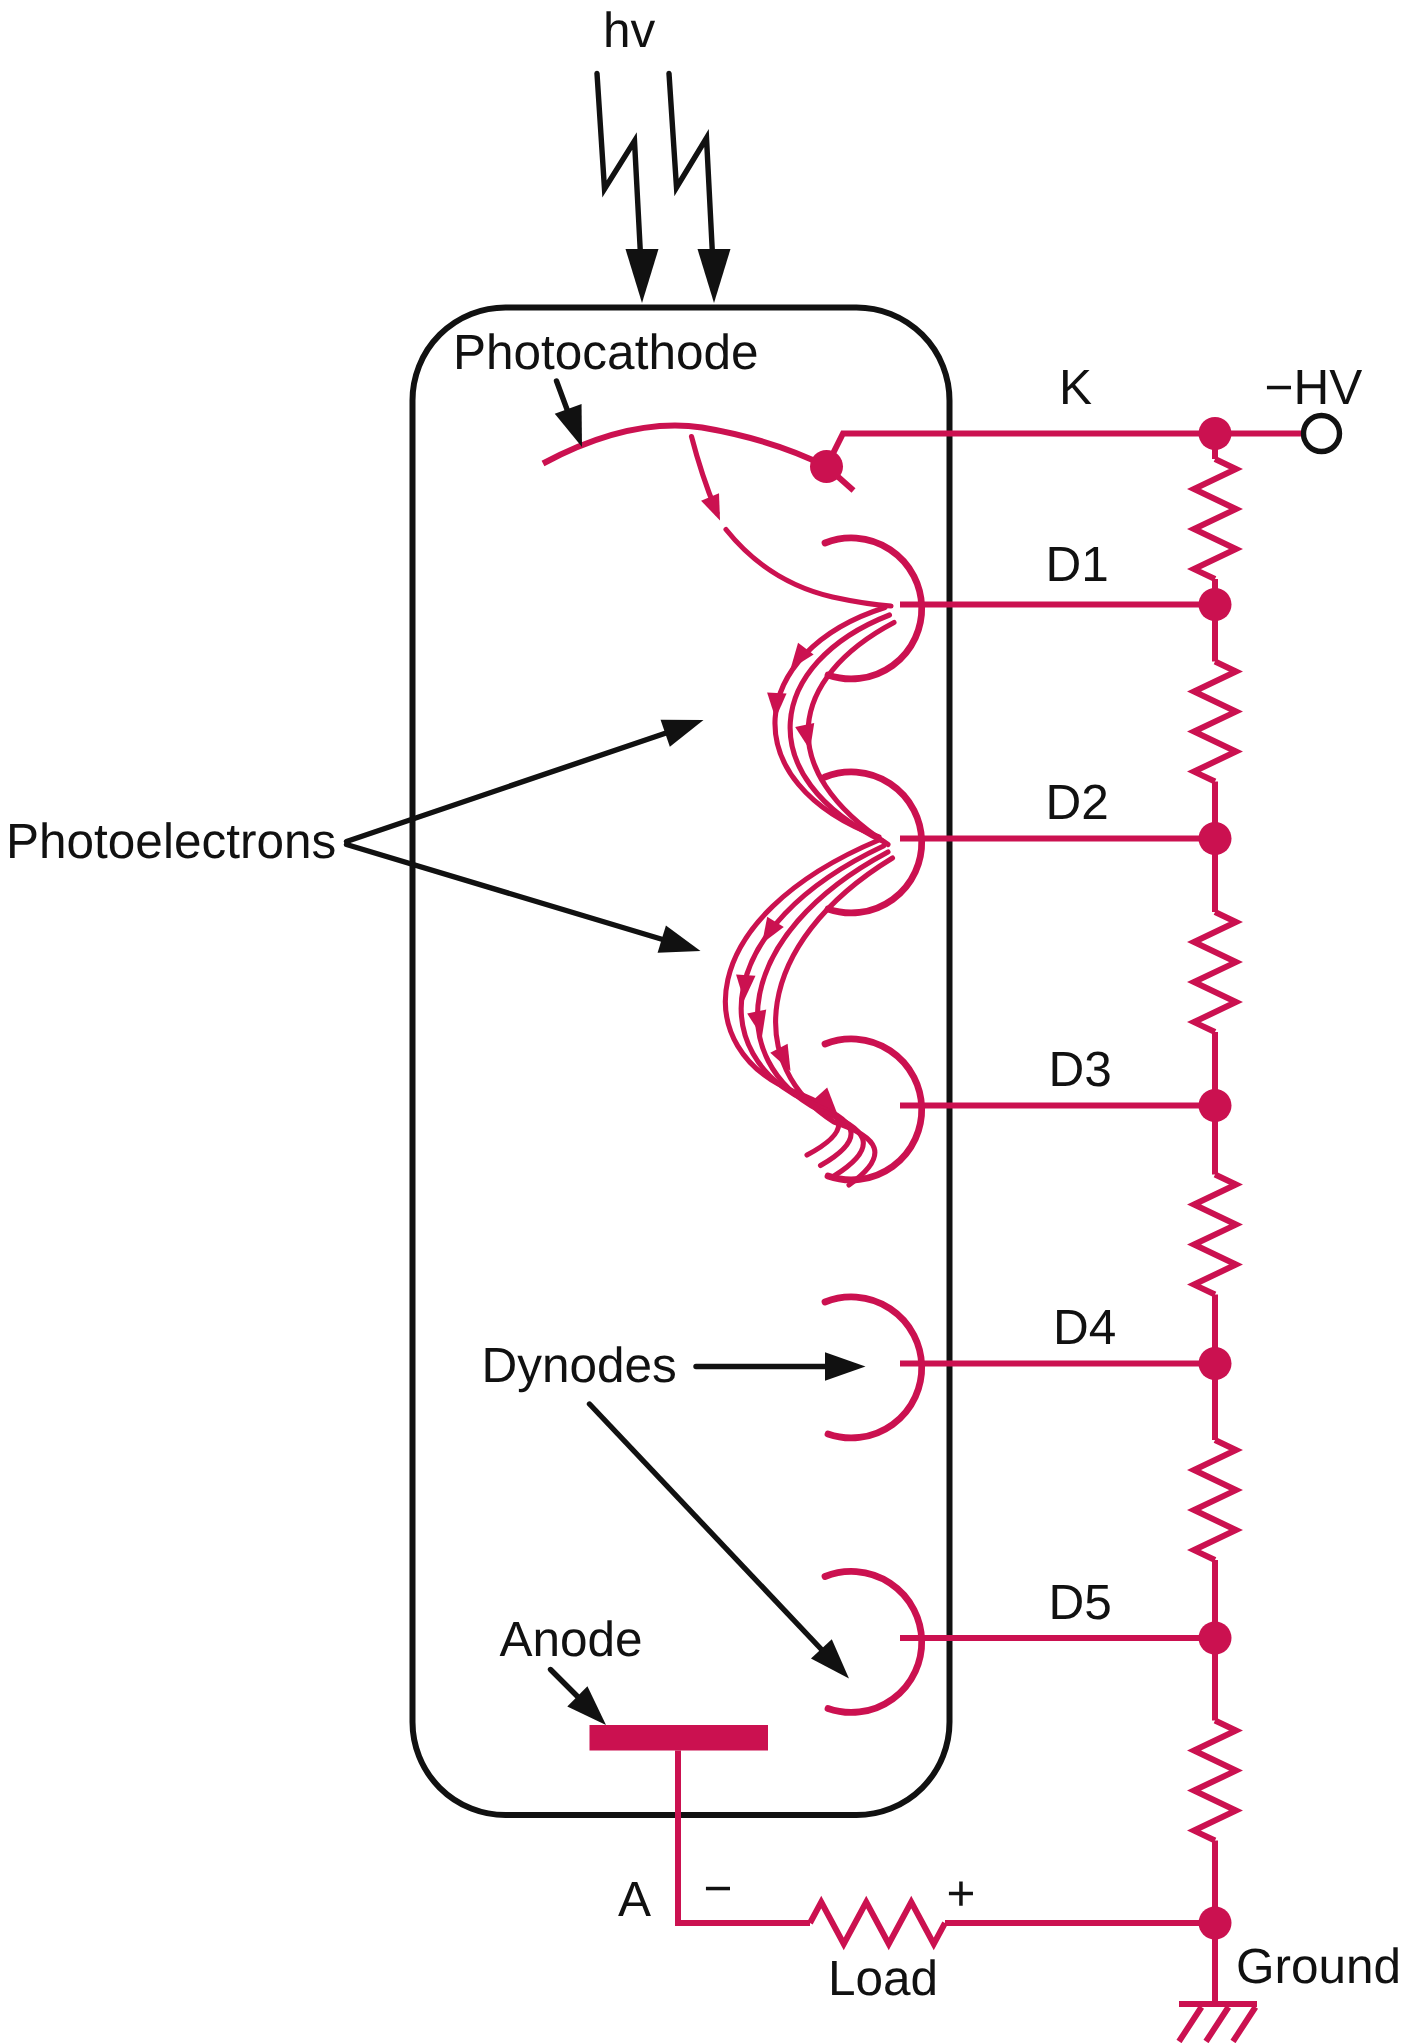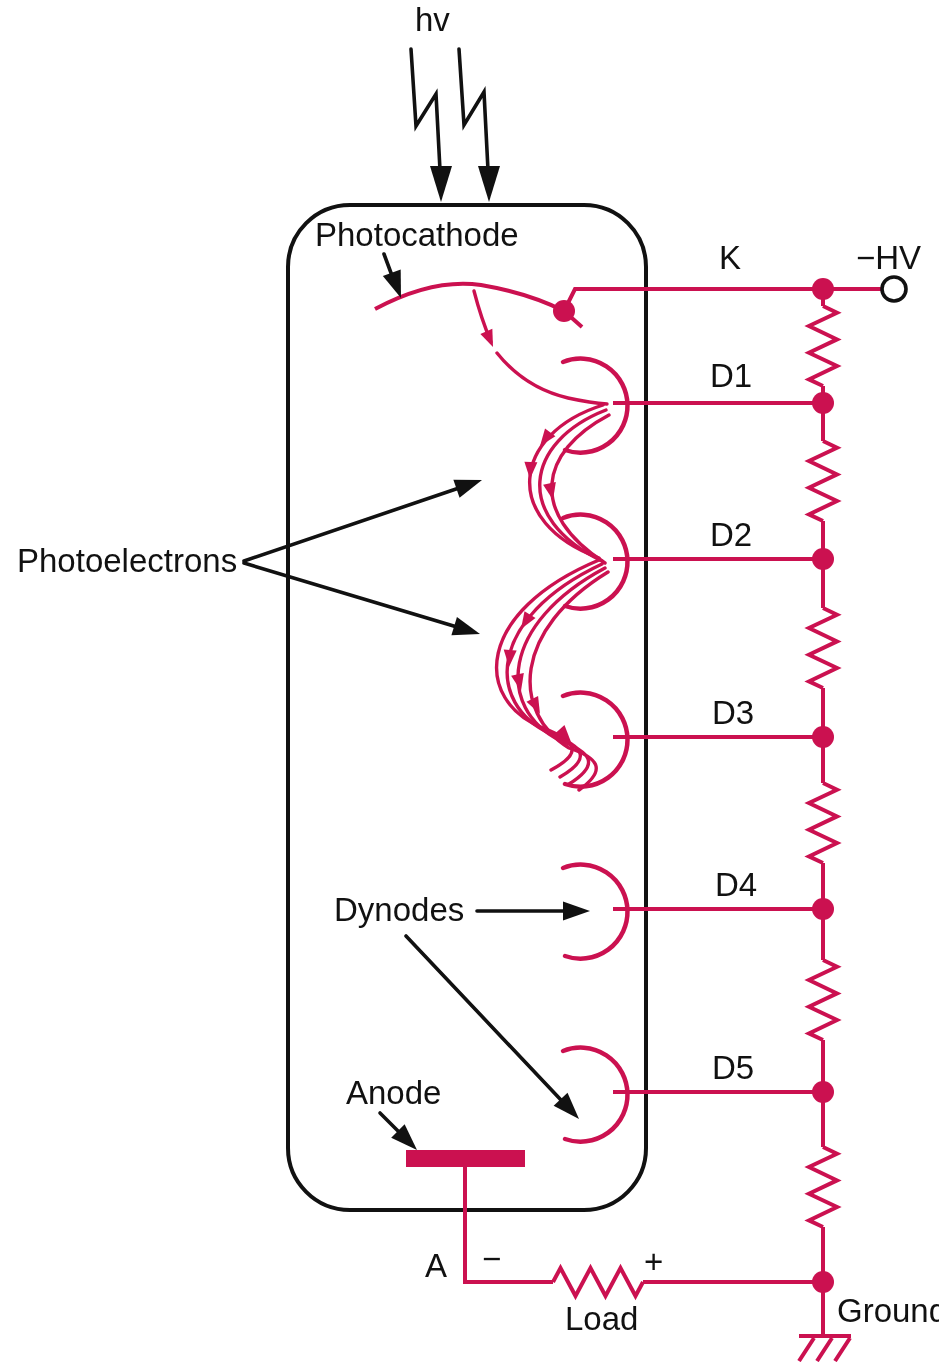--- a/index.html
+++ b/index.html
@@ -9,21 +9,20 @@
   }
   * { margin: 0; padding: 0; box-sizing: border-box; }
   html, body { background: var(--background); }
   .stage {
     position: relative;
     width: 939px;
     height: 1362px;
     background: var(--background);
     overflow: hidden;
     font-family: "Liberation Sans", sans-serif;
-    padding-left: 13px;
   }
   svg { display: block; }
   .tube { stroke: var(--ink); stroke-width: 4; fill: none; }
   .wire { stroke: var(--accent); stroke-width: 4; fill: none; }
   .cup  { stroke: var(--accent); stroke-width: 4.5; fill: none; stroke-linecap: round; }
   .epath{ stroke: var(--accent); stroke-width: 3.4; fill: none; stroke-linecap: round; }
   .ehead{ fill: var(--accent); stroke: none; }
   .dot  { fill: var(--accent); stroke: none; }
   .ann  { stroke: var(--ink); stroke-width: 3.6; fill: none; stroke-linecap: round; }
   .bhead{ fill: var(--ink); stroke: none; }

